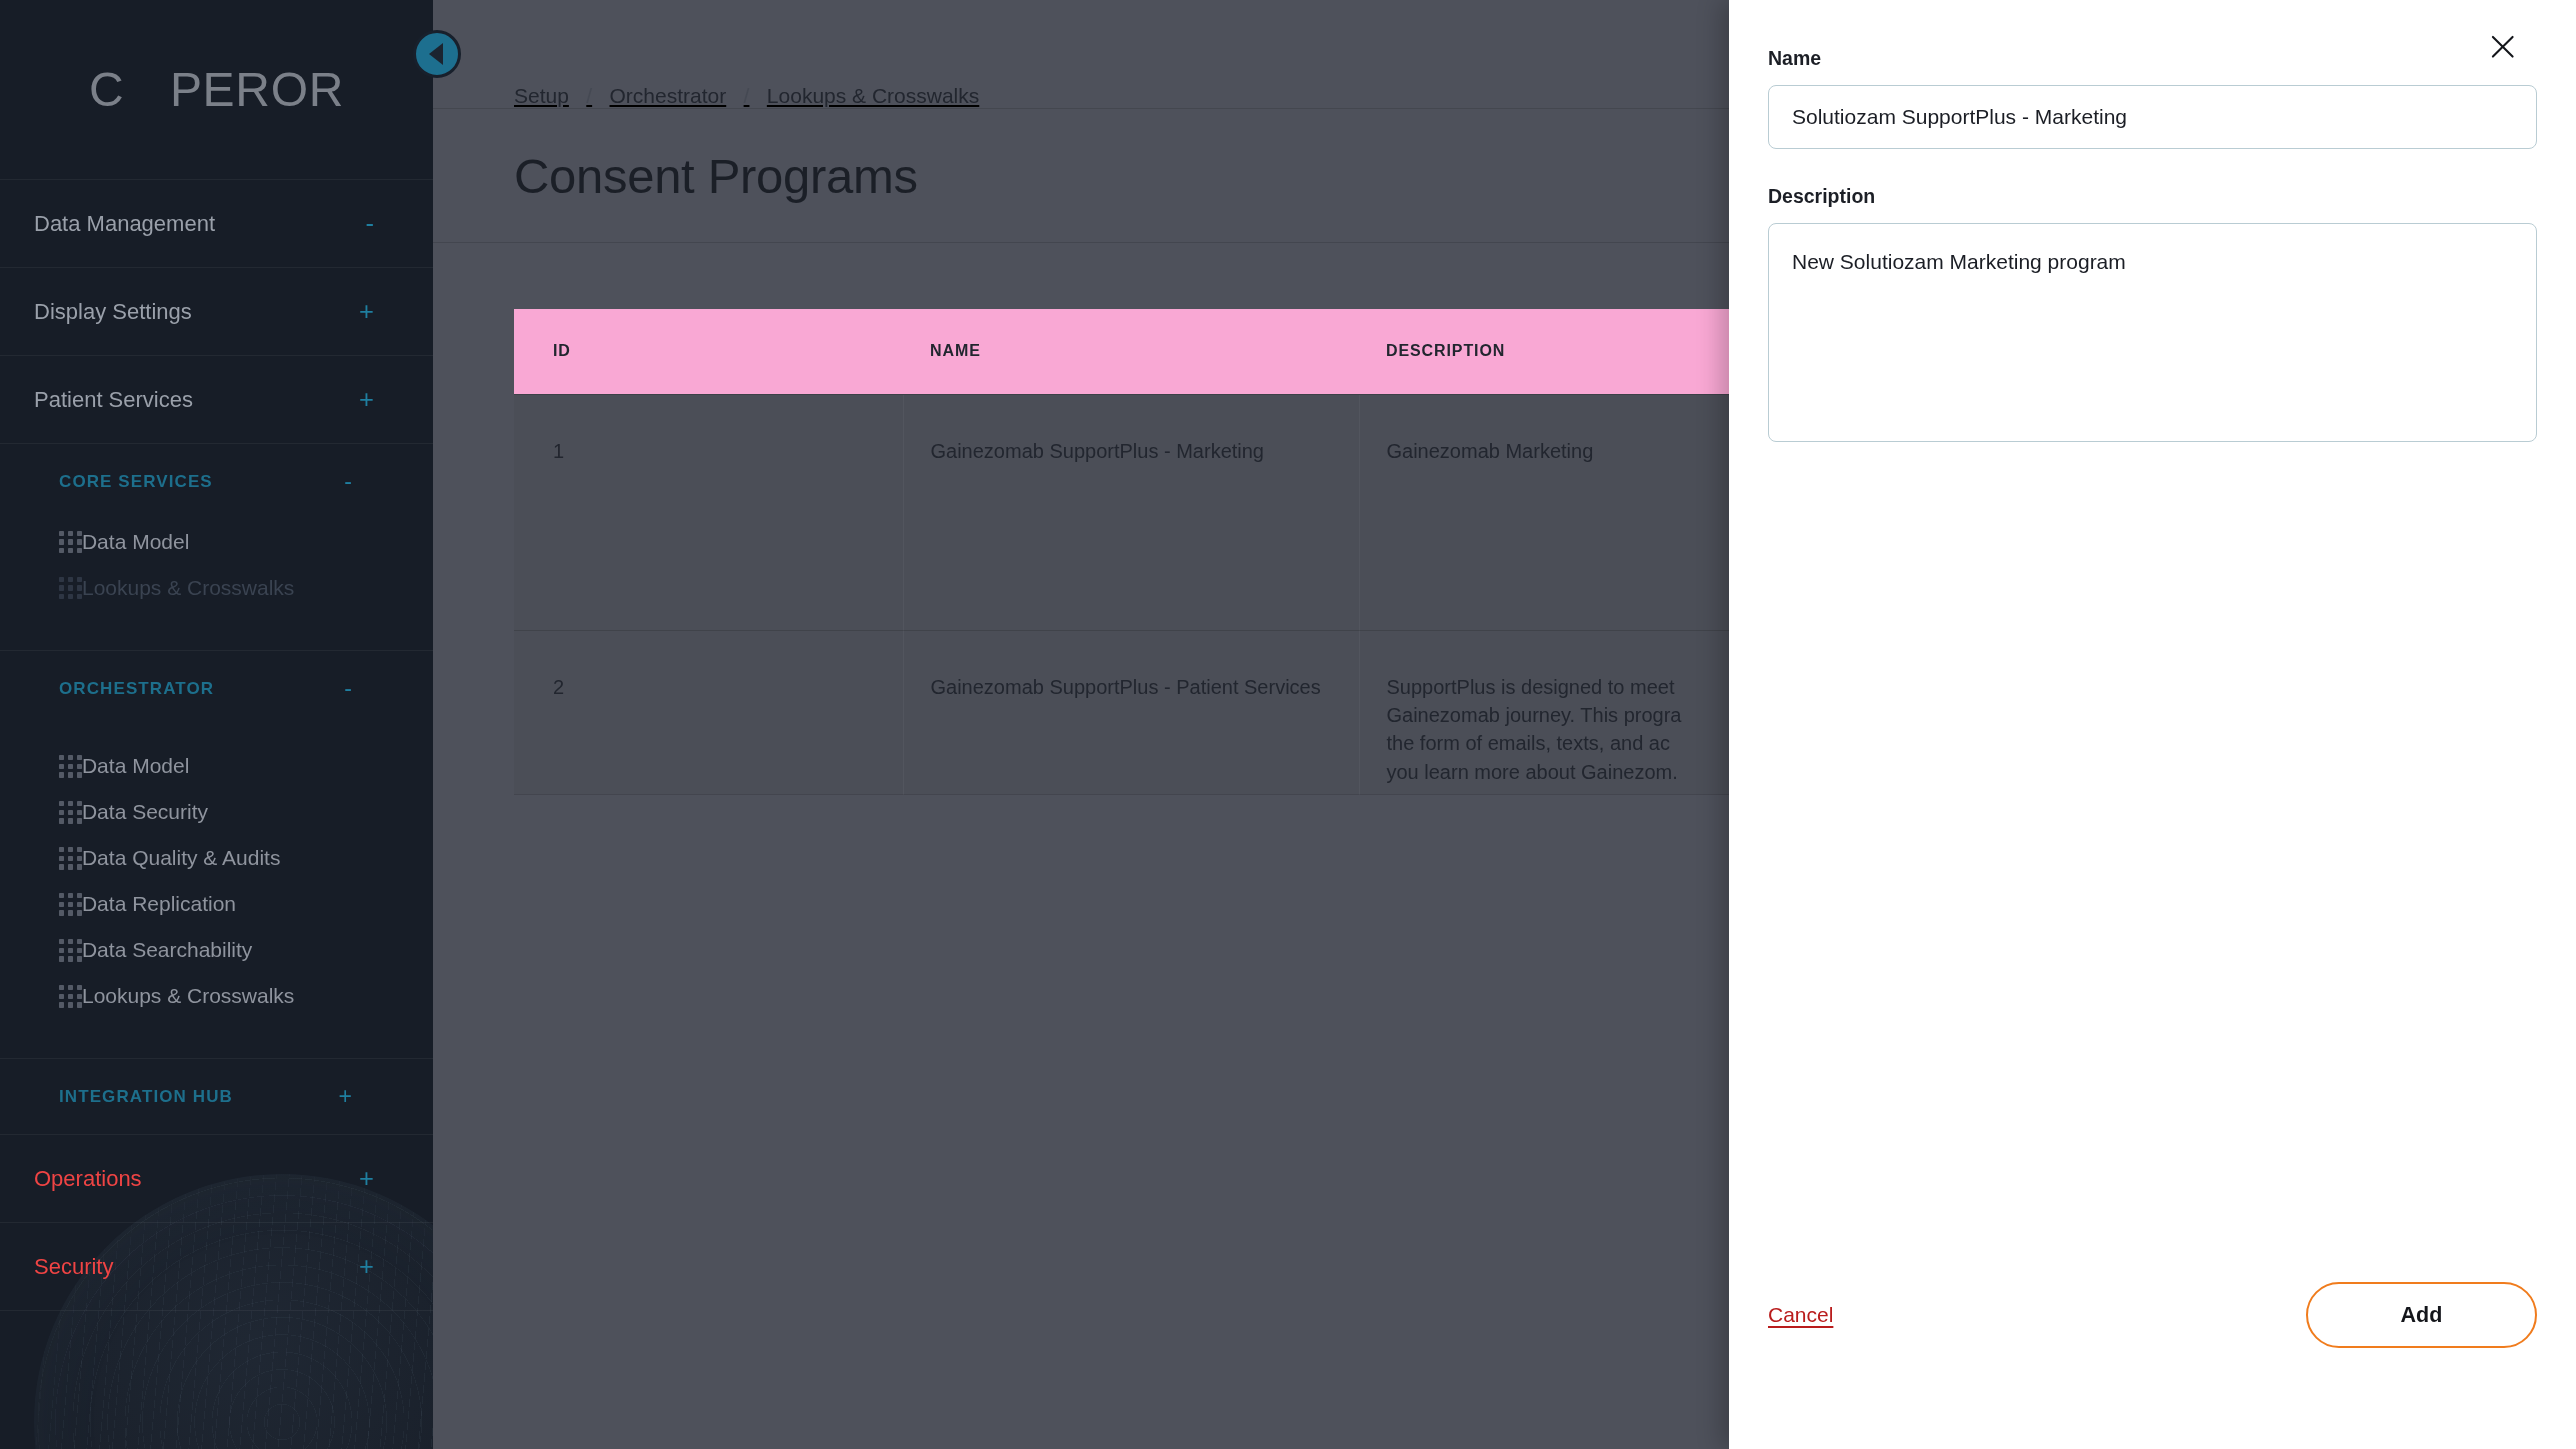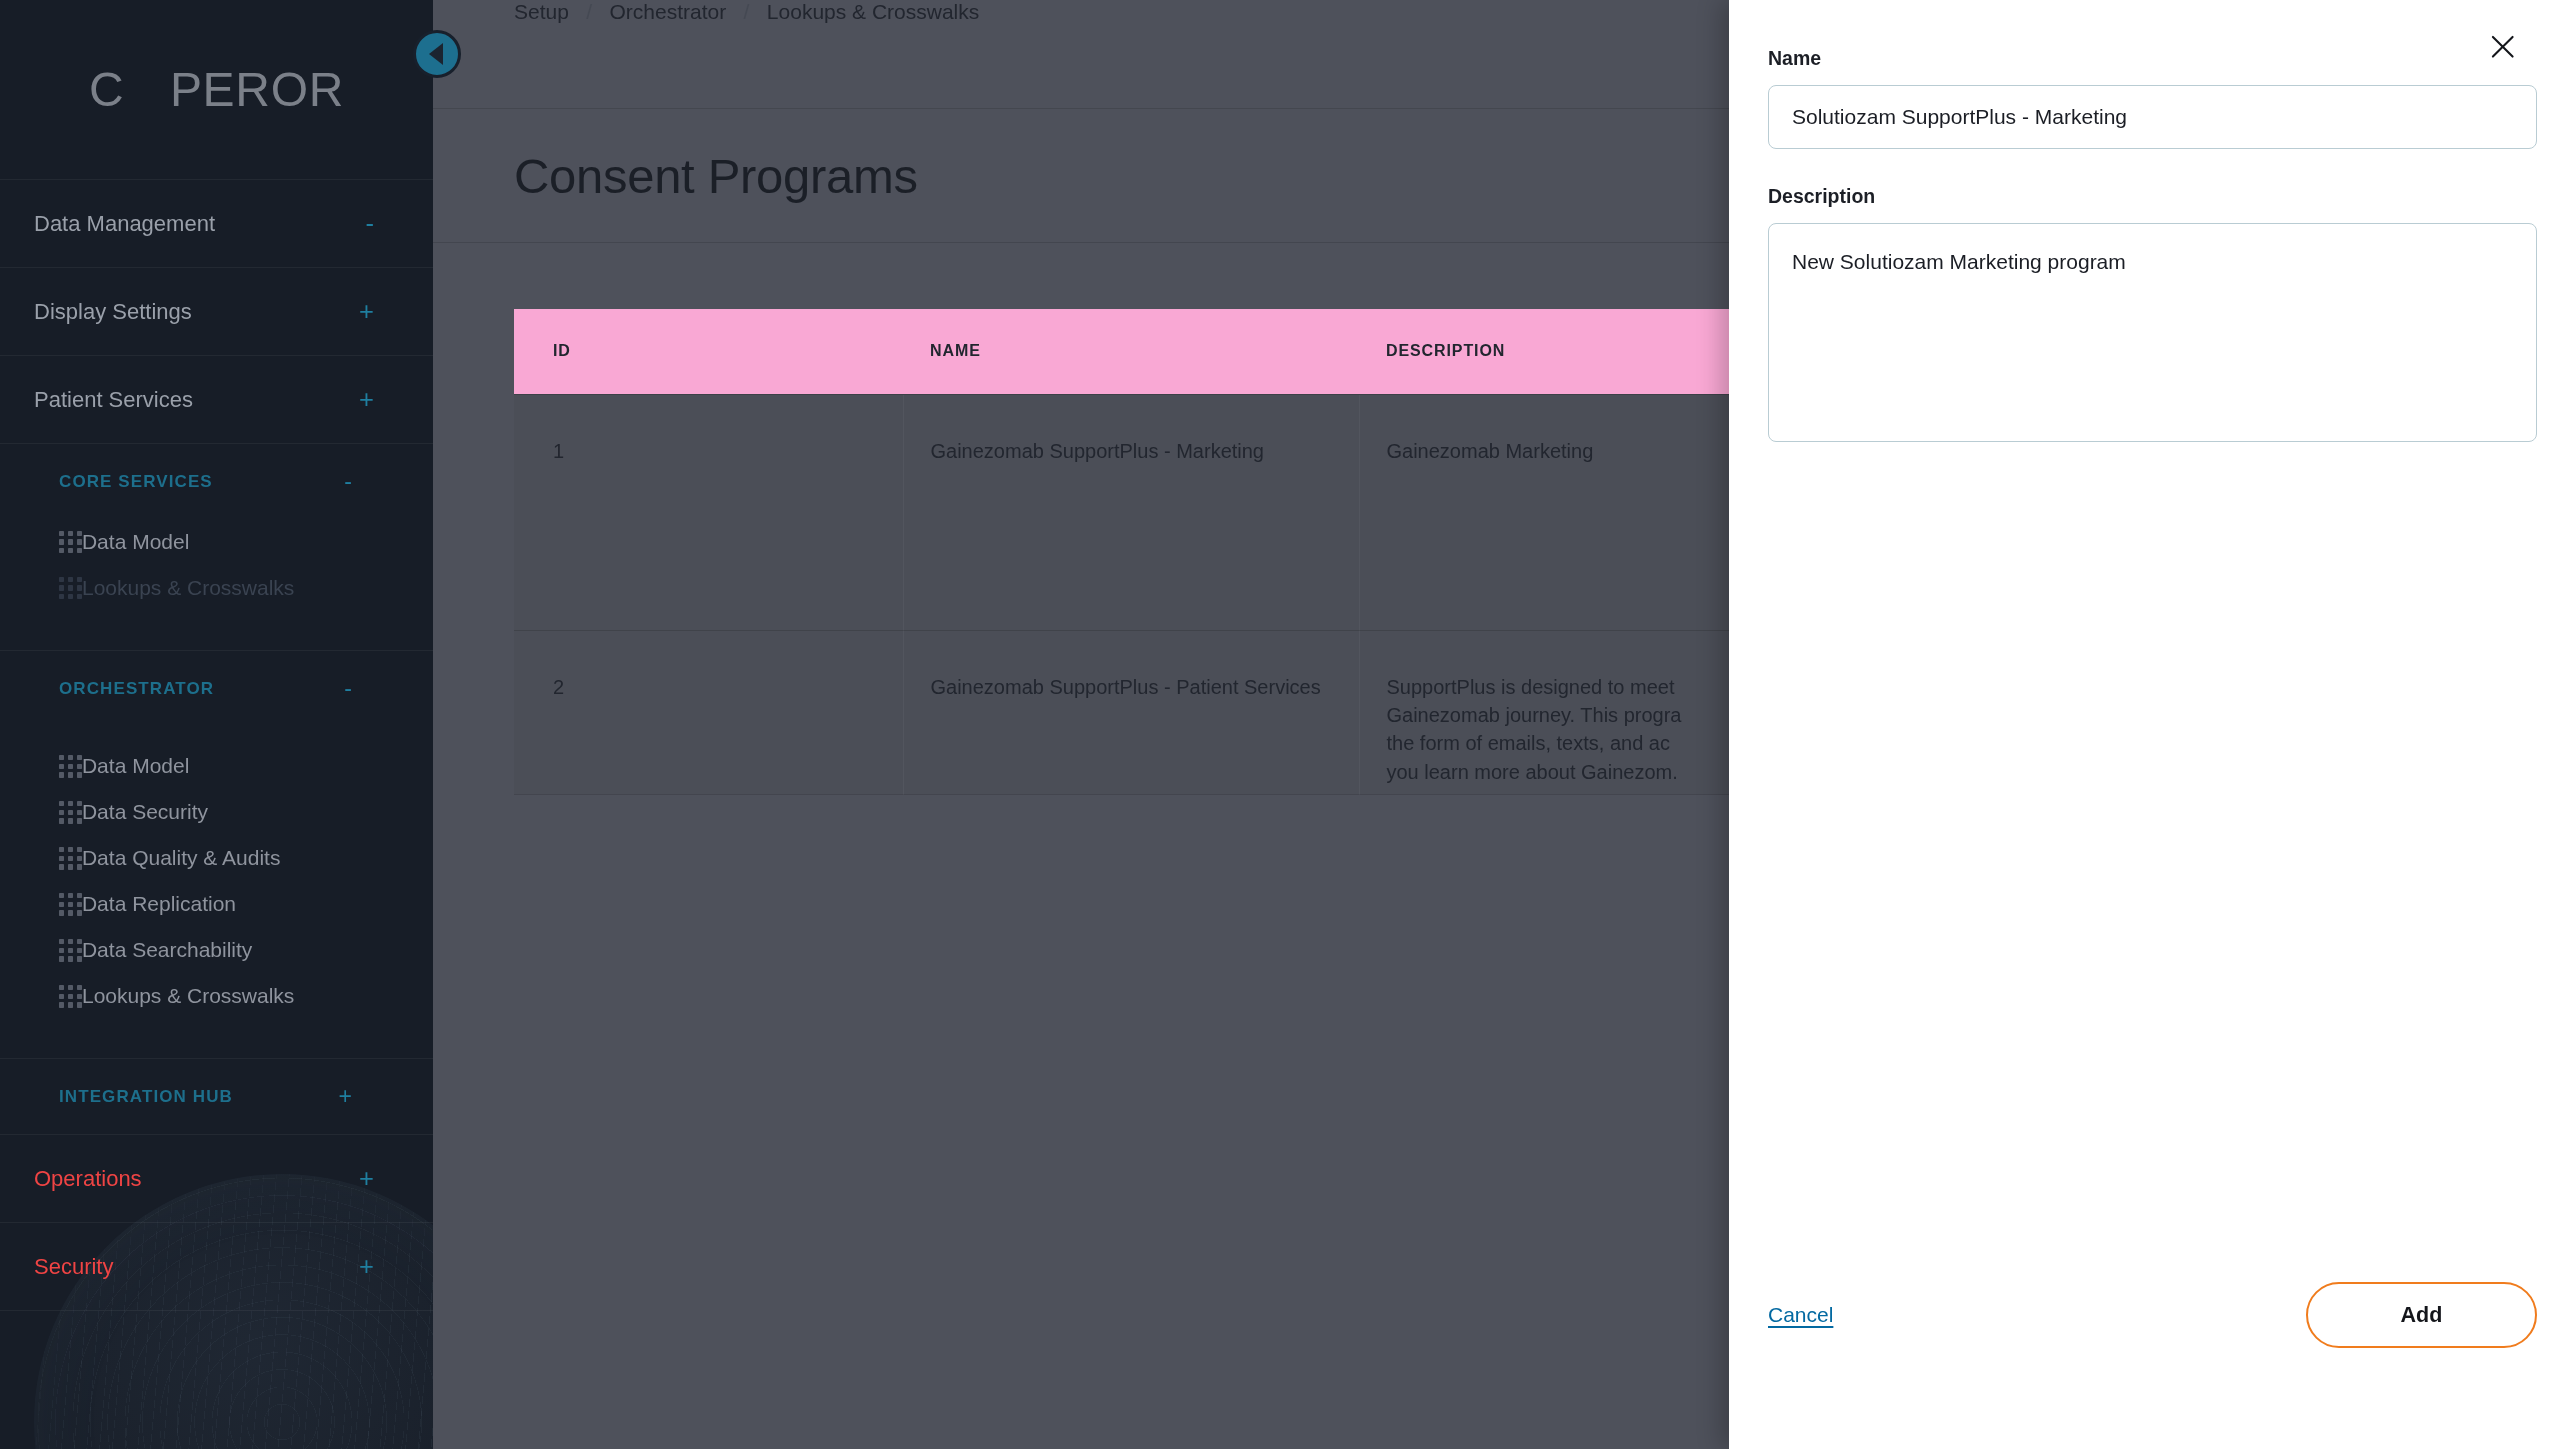--- a/index.html
+++ b/index.html
@@ -122,23 +122,24 @@
   }
 
   
   .main {
     position: absolute; left: 433px; top: 0;
     width: 2143px; height: 1449px;
     background: #4e515b;
     z-index: 1;
   }
   .breadcrumb-bar {
-    height: 109px; display: flex; align-items: flex-start;
+    height: 109px; display: flex; align-items: flex-end;
     padding-left: 81px;
     border-bottom: 0.7px solid rgba(0,0,0,0.12);
+    text-decoration: underline;
   }
   .crumb { font-size: 21px; color: #22262f; font-weight: 400; }
   .crumb-sep { font-size: 21px; color: #454953; margin: 0 17.4px; }
 
   .page-head {
     height: 134px; display: flex; align-items: center;
     padding-left: 81px;
     border-bottom: 0.7px solid rgba(0,0,0,0.13);
   }
   .page-title { font-size: 49px; font-weight: 400; color: #1b1f27; letter-spacing: -0.3px; }
@@ -211,21 +212,21 @@
     font-family: "Liberation Sans", sans-serif;
     font-size: 21px; color: #1b1e25; line-height: 1.4;
     resize: none; outline: none;
   }
   .panel-footer {
     margin-top: auto;
     padding: 0 39px 101px 39px;
     display: flex; align-items: center; justify-content: space-between;
   }
   .cancel-link {
-    font-size: 21px; color: #0369a1; font-weight: 400;
+    font-size: 21px; color: #b91c1c; font-weight: 400;
     text-decoration: underline; text-underline-offset: 4px;
     background: none; border: none; cursor: pointer;
     font-family: "Liberation Sans", sans-serif;
     padding: 0;
   }
   .add-btn {
     width: 231px; height: 66px;
     border: 2.7px solid #f07c1d; border-radius: 35px;
     background: #fff; color: #14161b;
     font-size: 21.5px; font-weight: 700; cursor: pointer;

